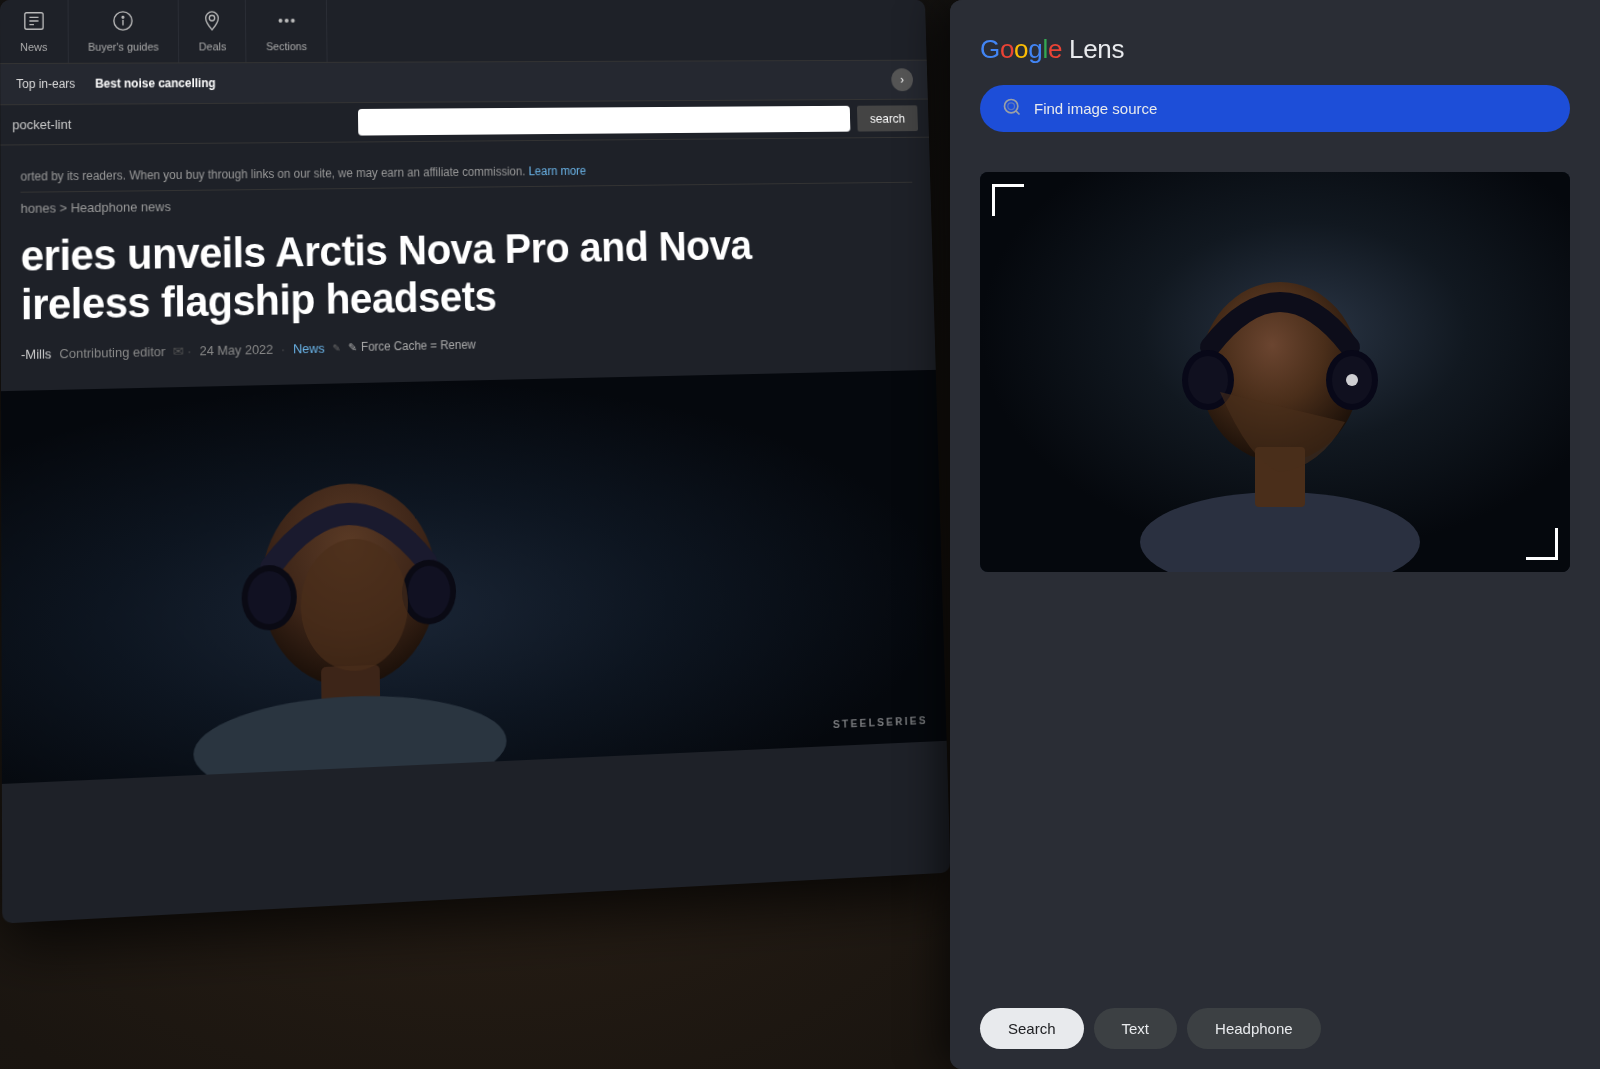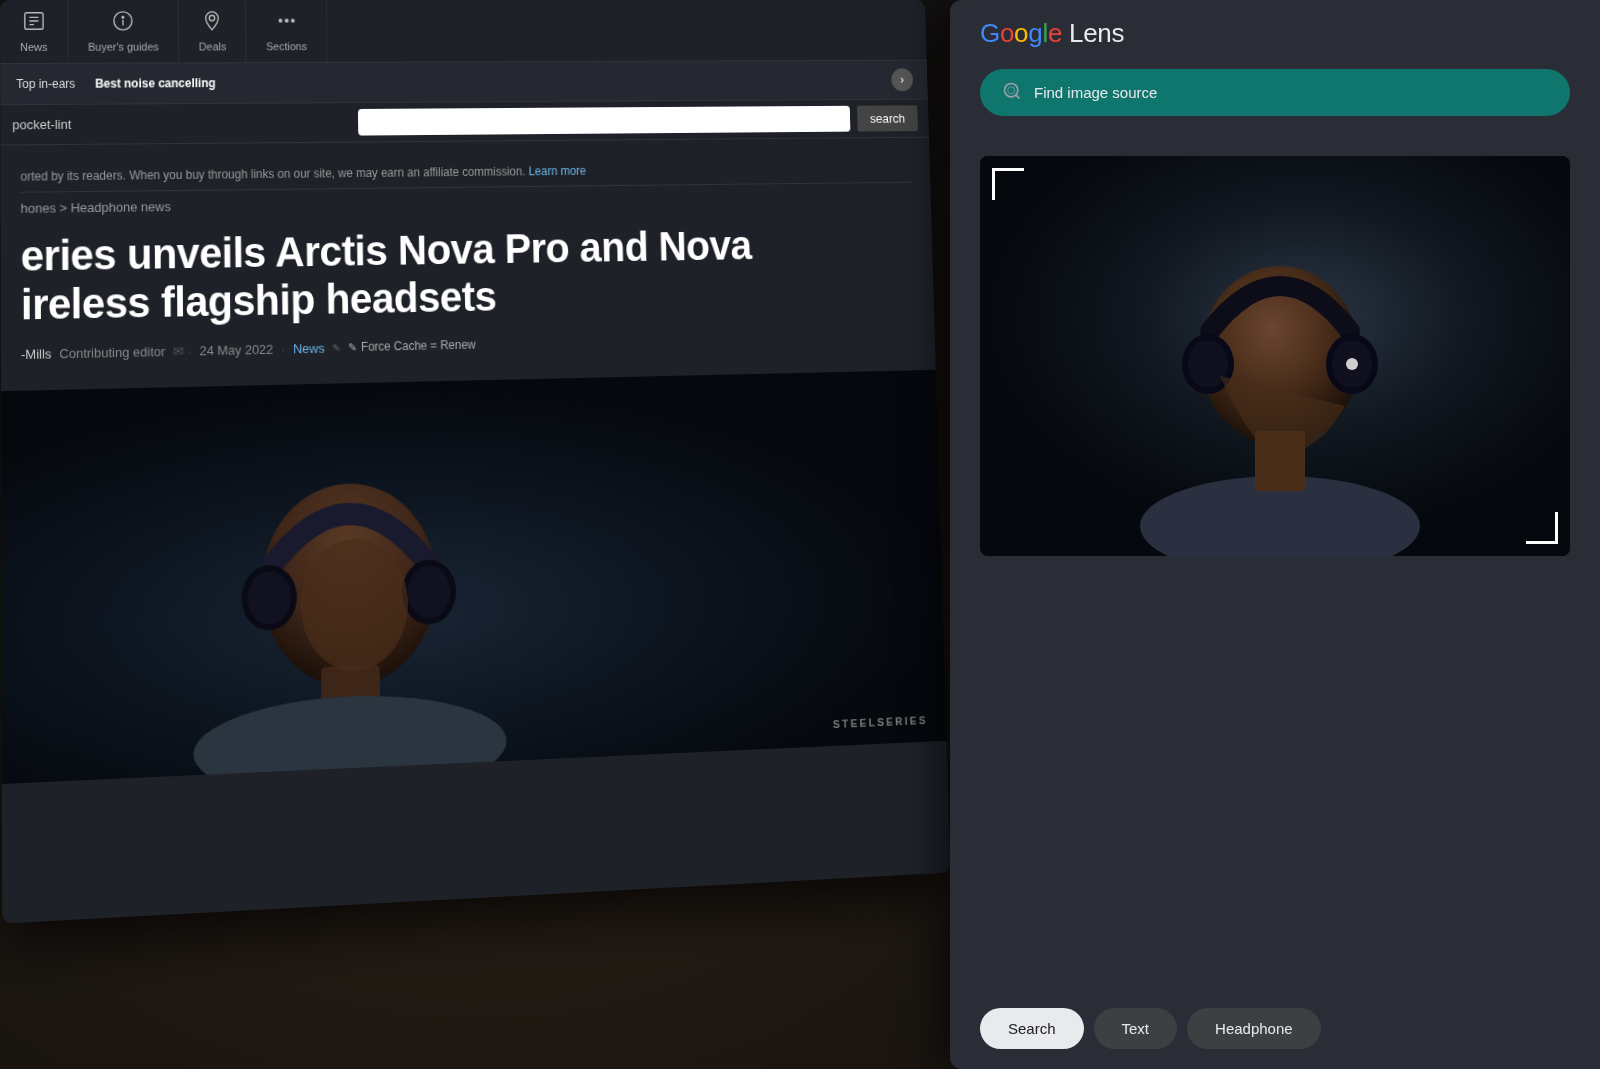--- a/index.html
+++ b/index.html
@@ -223,34 +223,34 @@
       right: 0;
       width: 650px;
       height: 1069px;
       background: #2a2d35;
       border-radius: 12px 0 0 12px;
       box-shadow: -10px 0 40px rgba(0,0,0,0.6);
       overflow: hidden;
     }
 
     .lens-header {
-      padding: 18px 30px 20px;
+      padding: 34px 30px 20px;
       background: #2a2d35;
     }
 
     .lens-title {
       font-size: 26px;
       font-weight: 400;
       color: #e8eaed;
       letter-spacing: -0.3px;
     }
 
     .find-source-btn {
       margin-top: 20px;
-      background: #0f766e;
+      background: #1d4ed8;
       border: none;
       border-radius: 24px;
       padding: 12px 22px;
       color: #e8eaed;
       font-size: 15px;
       cursor: pointer;
       display: flex;
       align-items: center;
       gap: 12px;
       width: 100%;

